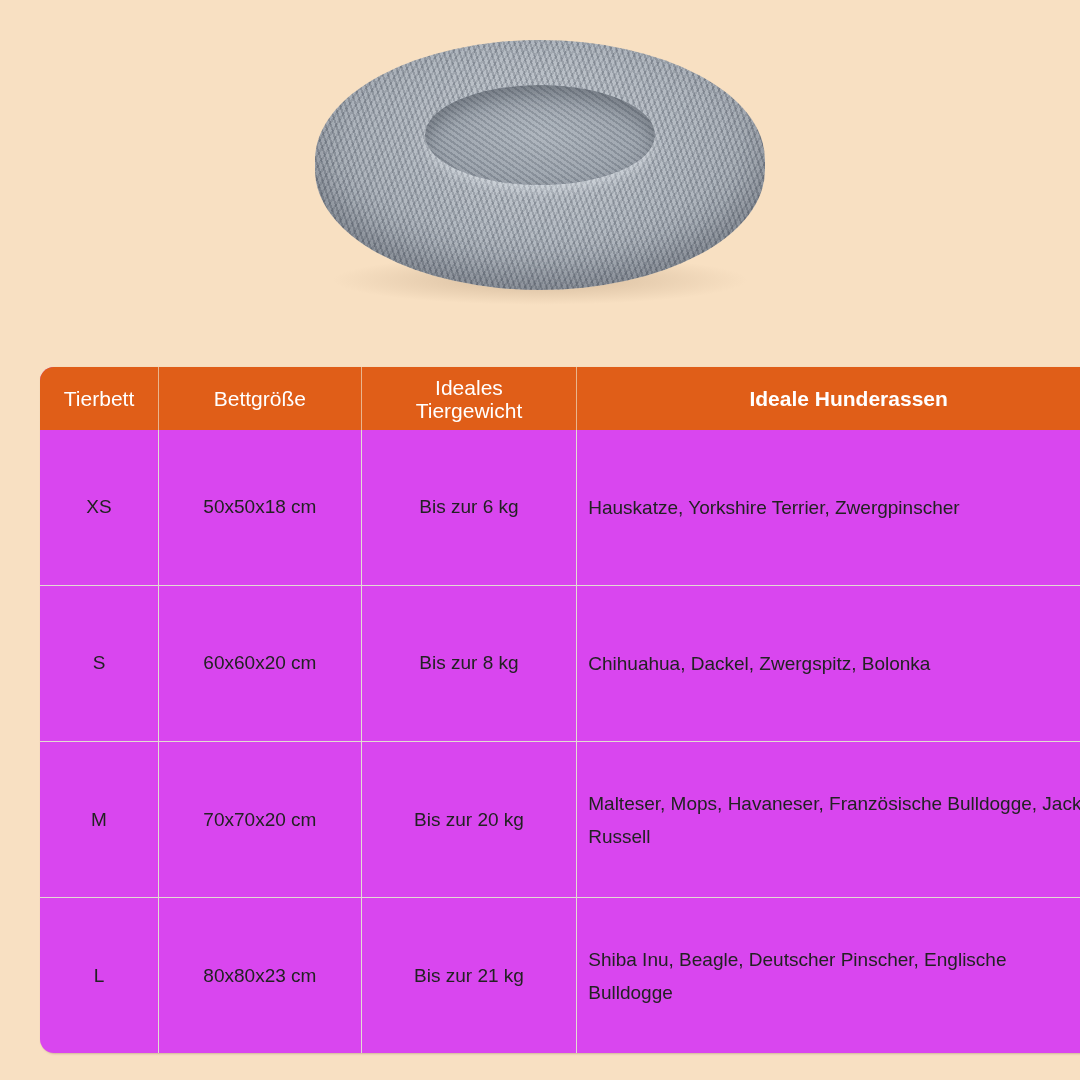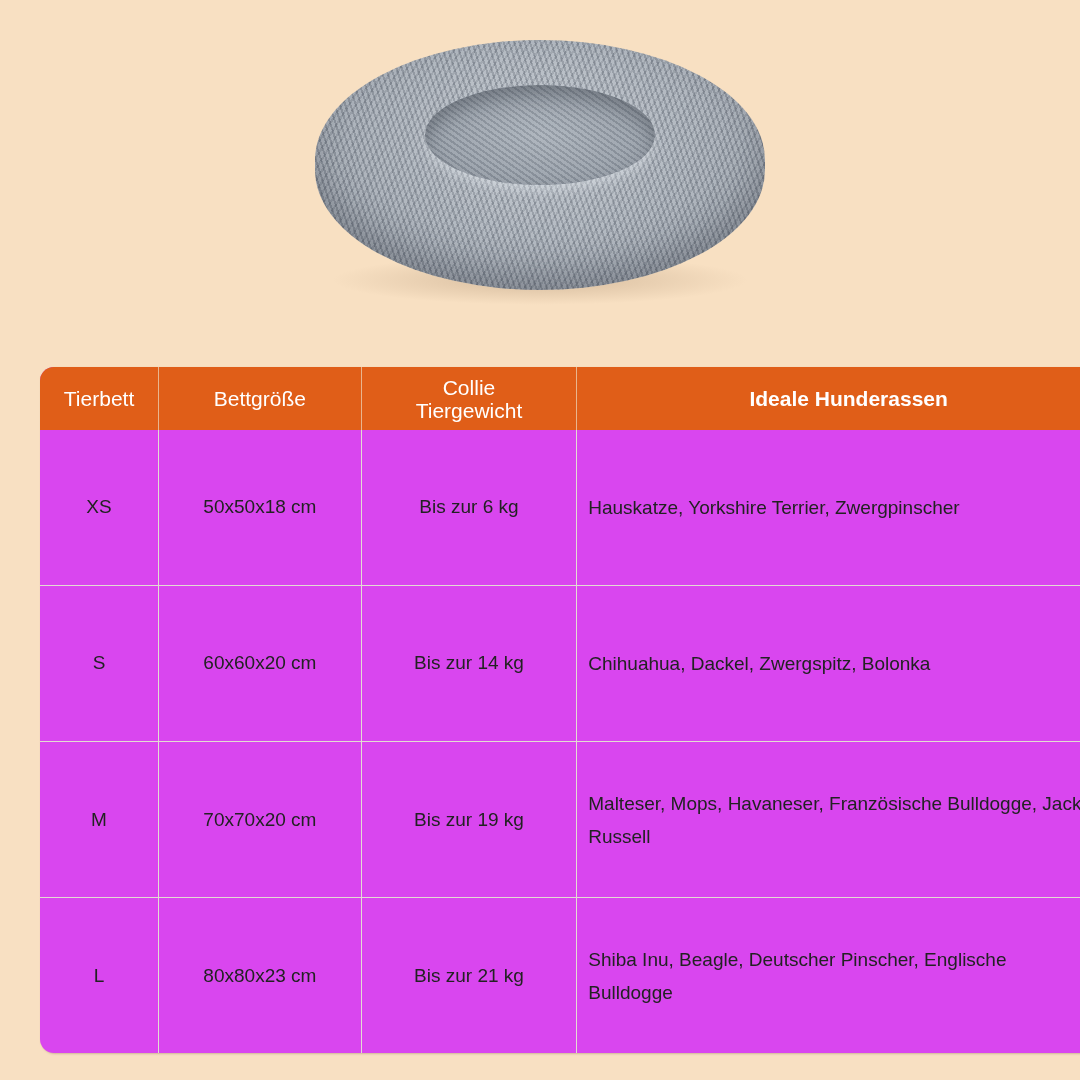--- a/index.html
+++ b/index.html
@@ -71,43 +71,43 @@
       <col style="width:110px">
         <col style="width:188px">
         <col style="width:200px">
         <col style="width:504px">
     </colgroup>
     <thead>
       <tr>
         <th>Tierbett</th>
         <th>Bettgröße</th>
         <th>
-          <div>Collie</div>
+          <div>Ideales</div>
           <div>Tiergewicht</div>
         </th>
         <th>Ideale Hunderassen</th>
       </tr>
     </thead>
     <tbody>
       <tr>
         <td>XS</td>
         <td>50x50x18 cm</td>
         <td>Bis zur 6 kg</td>
         <td class="breeds">Hauskatze, Yorkshire Terrier, Zwergpinscher</td>
       </tr>
       <tr>
         <td>S</td>
         <td>60x60x20 cm</td>
-        <td>Bis zur 14 kg</td>
+        <td>Bis zur 8 kg</td>
         <td class="breeds">Chihuahua, Dackel, Zwergspitz, Bolonka</td>
       </tr>
       <tr>
         <td>M</td>
         <td>70x70x20 cm</td>
-        <td>Bis zur 19 kg</td>
+        <td>Bis zur 20 kg</td>
         <td class="breeds">Malteser, Mops, Havaneser, Französische Bulldogge, Jack Russell</td>
       </tr>
       <tr>
         <td>L</td>
         <td>80x80x23 cm</td>
         <td>Bis zur 21 kg</td>
         <td class="breeds">Shiba Inu, Beagle, Deutscher Pinscher, Englische Bulldogge</td>
       </tr>
     </tbody>
   </table>

